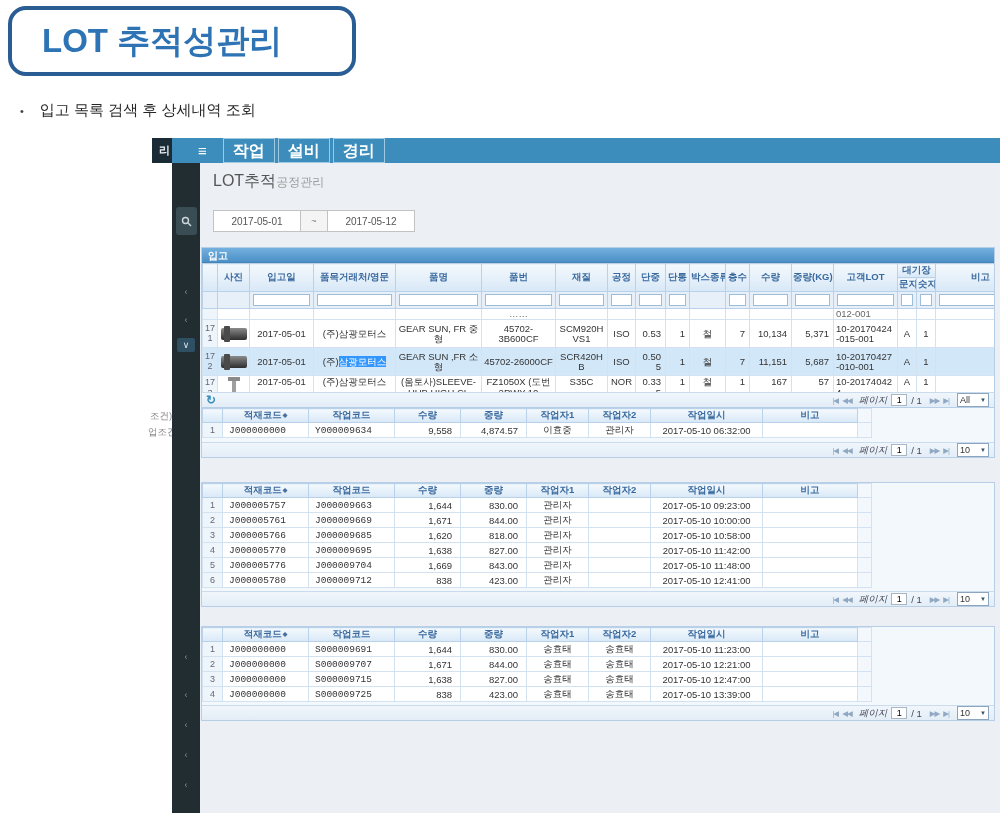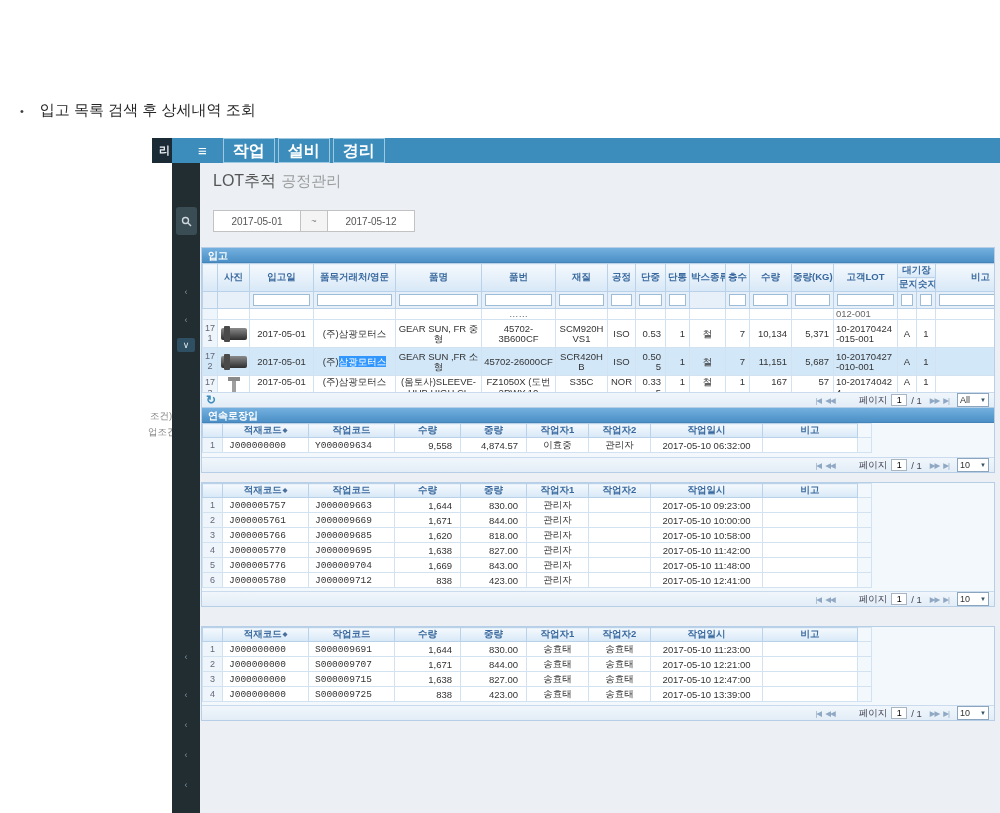--- a/index.html
+++ b/index.html
@@ -24,21 +24,21 @@
   .sidebar { position:absolute; left:172px; top:163px; width:28px; height:650px; background:#222d32; }
   .side-search { position:absolute; left:4px; top:44px; width:21px; height:28px; background:#3b4d54; border-radius:3px;
     display:flex; align-items:center; justify-content:center; }
   .chev { position:absolute; left:0; width:28px; text-align:center; color:#7e959f; font-size:9px; line-height:14px; }
   .chev.active { left:5px; width:18px; background:#2f4f63; color:#dfe9ee; border-radius:2px; }
   .frag { position:absolute; color:#8b8b8b; font-size:9.5px; width:24px; overflow:hidden; white-space:nowrap; }
 
   .content-bg { position:absolute; left:200px; top:163px; width:800px; height:650px; background:#ecf0f5; }
   .page-head { position:absolute; left:213px; top:171px; }
   .page-head .pt { font-size:16px; color:#555; }
-  .page-head .ps { font-size:15px; color:#9a9a9a; margin-left:5px; }
+  .page-head .ps { font-size:12px; color:#9a9a9a; }
   .daterange { position:absolute; left:213px; top:210px; display:flex; }
   .date-input { width:88px; height:22px; border:1px solid #c2c2c2; background:#fff; font-size:10px; color:#555;
     text-align:center; font-family:"Liberation Sans",sans-serif; }
   .date-sep { width:26px; height:22px; border:1px solid #c2c2c2; border-left:none; border-right:none; background:#f4f4f4;
     font-size:9px; color:#777; display:flex; align-items:center; justify-content:center; }
 
   
   .panel { position:absolute; left:201px; width:794px; border:1px solid #b7cfe6; background:#f3f8fc; }
   .panel-header { height:15px; background:linear-gradient(180deg,#74b0df,#4b90c6); color:#fff; font-size:10px;
     font-weight:bold; line-height:15px; padding-left:6px; border-bottom:1px solid #4584b8; }
@@ -71,40 +71,43 @@
   .t-low td:nth-child(1) { background:#eef5fb; color:#667; text-align:center; font-size:9px; }
   .t-low td:nth-child(2), .t-low td:nth-child(3) { padding-left:6px;font-family:Liberation Mono, monospace; }
   .t-low td:nth-child(4), .t-low td:nth-child(5) { text-align:right; padding-right:8px; }
   .t-low td:nth-child(6), .t-low td:nth-child(7), .t-low td:nth-child(8) { text-align:center; }
   .t-low td.filler, .t-low th.filler { background:#f3f8fc; border-color:#d3e2f0; }
 
   .panel-foot { position:relative; height:15px; background:linear-gradient(180deg,#f0f6fb,#e3edf7); border-top:1px solid #c9dbec;
     display:flex; align-items:center; justify-content:flex-end; gap:4px; padding:0 5px; }
   .refresh { position:absolute; left:4px; top:0; color:#3c8dbc; font-size:12px; font-weight:bold; line-height:14px; cursor:pointer; }
   .pg-ico { color:#8fa8c3; font-size:7.5px; letter-spacing:-1px; cursor:pointer; }
-  .pg-label { color:#445; font-size:9.5px; margin-left:20px; }
+  .pg-label { color:#445; font-size:9.5px; margin-left:3px;font-style:italic; }
   .pg-input { width:16px; height:12px; border:1px solid #a8b6c4; font-size:9px; text-align:center; font-family:"Liberation Sans",sans-serif; }
   .pg-total { color:#445; font-size:9.5px; margin-right:4px; }
   .pg-size { min-width:32px; height:14px; border:1px solid #8aa5bd; background:#fff; display:inline-flex; align-items:center;
     justify-content:space-between; padding:0 2px; margin-left:4px; cursor:pointer; }
   .pg-size .sz { font-size:9px; color:#333; }
   .pg-size .caret { font-size:6px; color:#356; margin-left:2px; }
 
   .part-photo { margin:0 auto; }
   .gear-part { width:26px; height:12px; background:linear-gradient(180deg,#8a8a8a,#2e2e2e); border-radius:2px; position:relative; }
   .gear-part::before { content:""; position:absolute; left:3px; top:-2px; width:6px; height:16px; background:#4a4a4a; border-radius:1px; }
   .shaft-part { width:14px; height:17px; position:relative; }
   .shaft-part::before { content:""; position:absolute; left:1px; top:0; width:12px; height:4px; background:#8a8a8a; }
   .shaft-part::after { content:""; position:absolute; left:5px; top:4px; width:4px; height:13px; background:#9f9f9f; }
 </style>
 </head>
 <body>
 
 <div id="root">
 
+  <div class="title-box">
+    <span class="t">LOT 추적성관리</span>
+  </div>
   <div class="bullet-line">
     <span class="mk">•</span>
     <span>입고 목록 검색 후 상세내역 조회</span>
   </div>
 
   <div class="logo-frag">리</div>
 
   <div class="topbar">
     <span class="hamburger">≡</span>
     <div class="menu">
@@ -313,21 +316,20 @@
       <span class="pg-ico">▶▶</span>
       <span class="pg-ico">▶|</span>
       <span class="pg-size">
         <span class="sz">All</span>
         <span class="caret">▼</span>
       </span>
     </div>
   </div>
 
   <div class="panel" style="top:407px">
-    <div class="panel-header">연속로장입</div>
     <div class="tbl-wrap" style="height:34px; width:792px;">
       <table class="t-low">
         <colgroup>
           <col style="width:20px">
             <col style="width:86px">
             <col style="width:86px">
             <col style="width:66px">
             <col style="width:66px">
           <col style="width:62px">
             <col style="width:62px">

